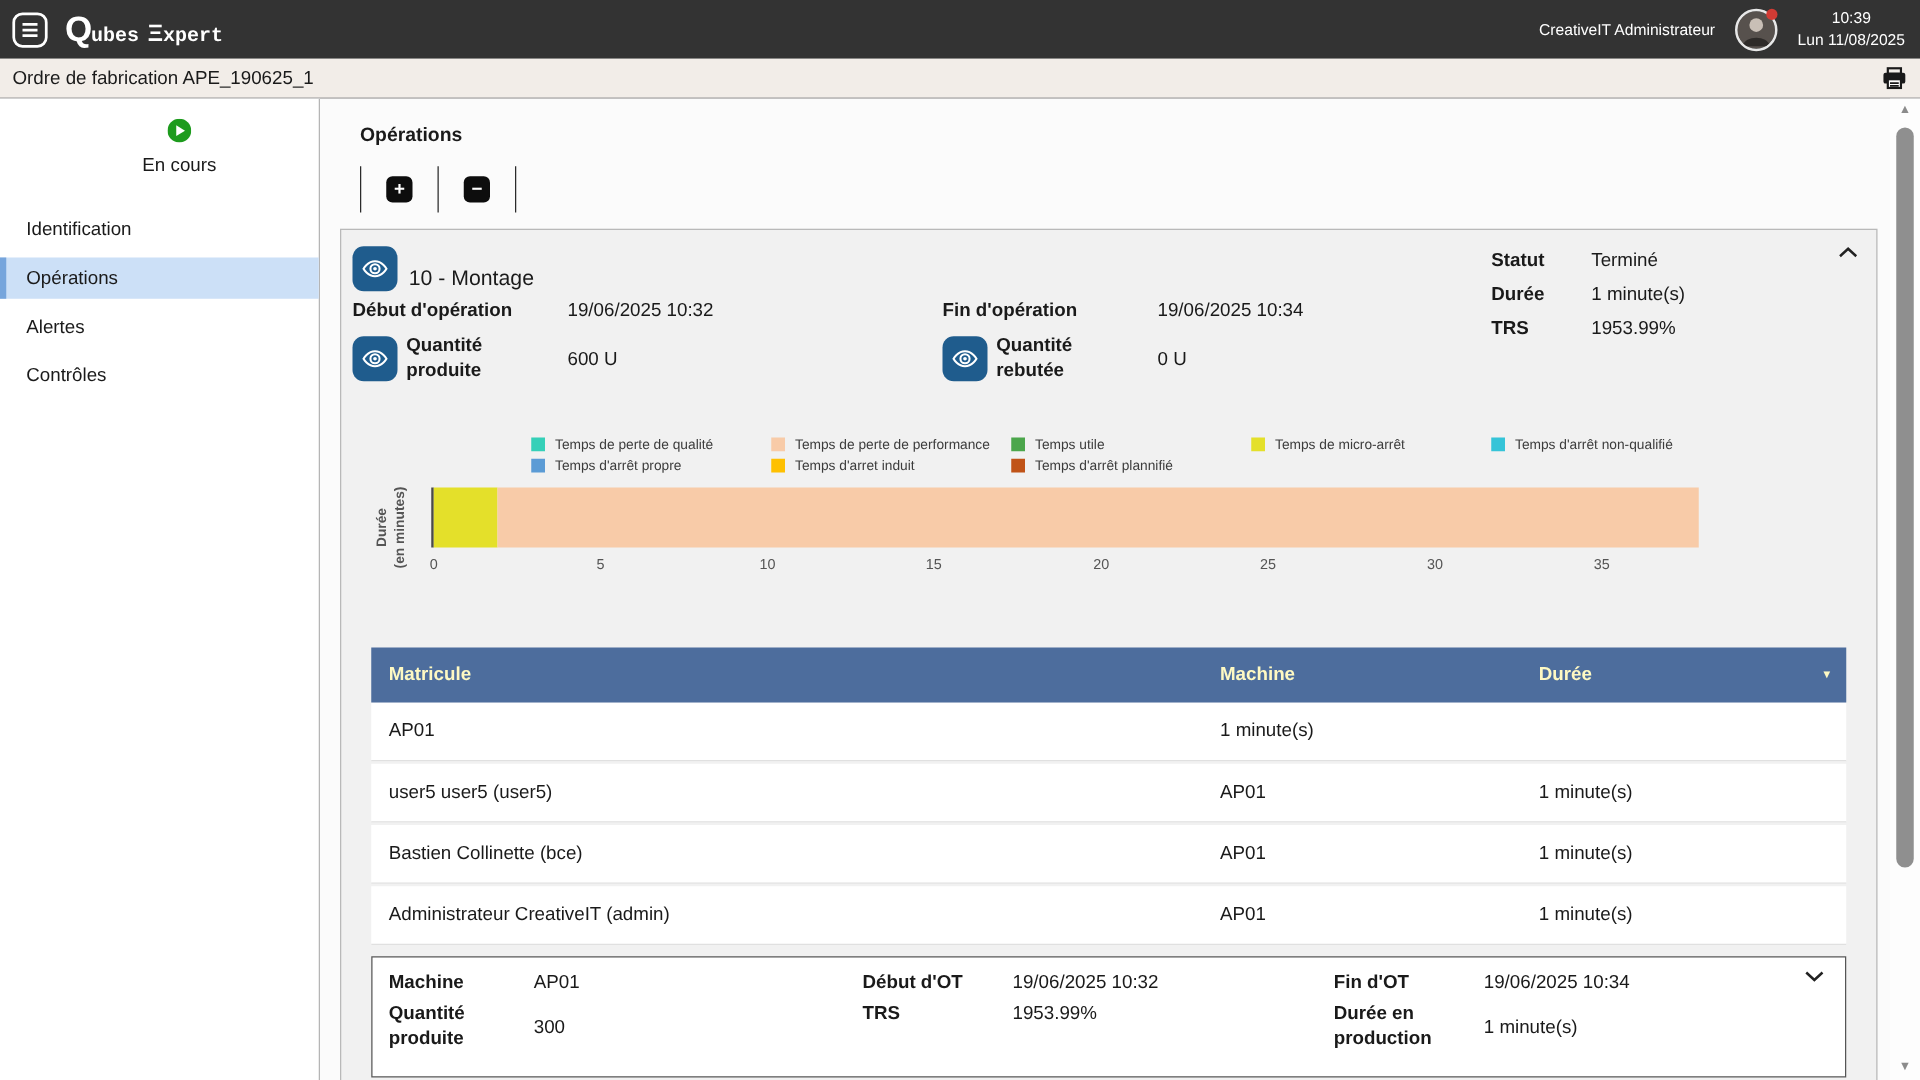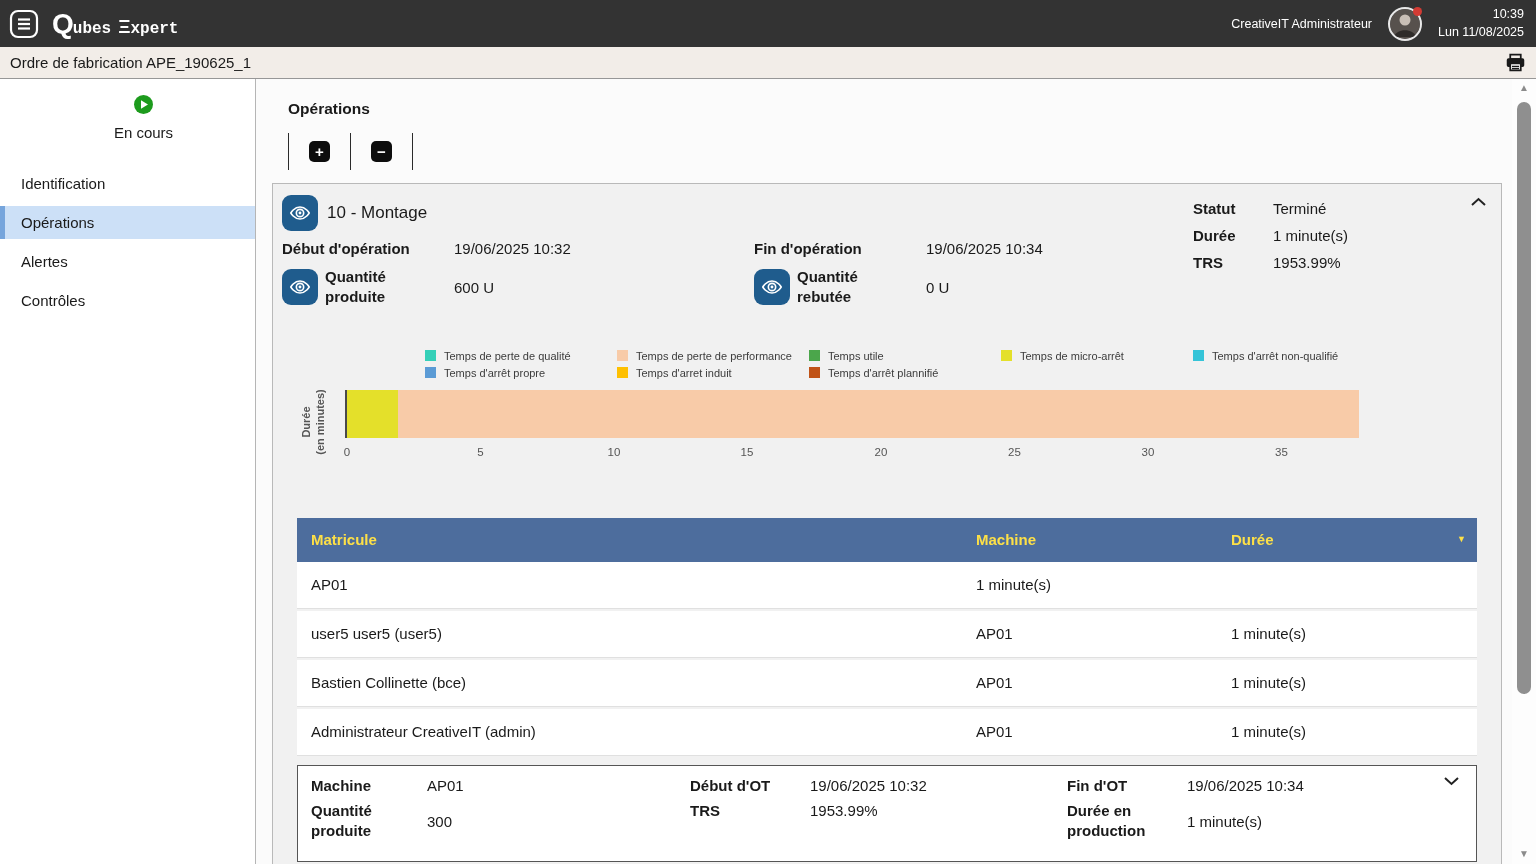--- a/index.html
+++ b/index.html
@@ -17,21 +17,21 @@
   .hamburger { width:32px; height:32px; display:flex; align-items:center; justify-content:center; cursor:pointer; }
   .brand { margin-left:12px; display:flex; align-items:baseline; color:#fff; user-select:none; }
   .brand .q   { font-size:28px; font-weight:700; letter-spacing:-1px; }
   .brand .seg { font-size:16px; font-weight:600; }
   .brand .xi  { font-size:19px; font-weight:700; margin-left:7px; }
   .topbar-right { margin-left:auto; display:flex; align-items:center; gap:16px; }
   .user-name { font-size:12.5px; }
   .avatar { width:34px; height:34px; border-radius:50%; background:#6b6b6b; border:2px solid #e8e8e8; position:relative; display:flex; align-items:flex-end; justify-content:center; overflow:visible; }
   .avatar svg { border-radius:50%; }
   .avatar .dot { position:absolute; top:-2px; right:-2px; width:9px; height:9px; border-radius:50%; background:#d23b34; }
-  .clock { text-align:right; font-size:12.5px; line-height:1.4; }
+  .clock { text-align:center; font-size:12.5px; line-height:1.4; }
   
   .titlebar {
     height:32px; background:#f2ede8; border-bottom:1px solid #979797;
     display:flex; align-items:center; padding:0 10px; font-size:15px;
   }
   .print-btn { margin-left:auto; cursor:pointer; display:flex; }
   
   .bodywrap { display:flex; height:785px; position:relative; background:#fbfbfb; }
   .sidebar { width:256px; background:#fff; border-right:1px solid #b5b5b5; padding-top:14px; flex:0 0 256px; }
   .encours { display:flex; align-items:center; gap:10px; margin:2px 0 26px 32px; font-size:15px;flex-direction:column; }
@@ -39,21 +39,21 @@
   .nav-item.selected { background:#cce0f7; border-left:5px solid #76a5dc; }
   .main { flex:1; position:relative; }
   .heading { font-weight:700; font-size:15.5px; margin:21px 0 0 32px; }
   .toolbar { display:flex; align-items:center; margin:15px 0 0 32px; height:37px; }
   .tsep { width:1px; height:37px; background:#2b2b2b; }
   .tbtn { width:21px; height:21px; background:#0d0d0d; color:#fff; border-radius:5px; margin:0 20px;
           display:flex; align-items:center; justify-content:center; font-size:15px; font-weight:700; cursor:pointer; line-height:1; }
   
   .card { margin:13px 34px 0 16px; background:#f1f1f1; border:1px solid #b9b9b9; position:relative; height:720px; overflow:hidden; }
   .op-header { position:relative; padding:9px 12px 12px 9px; }
-  .op-title-row { display:flex; align-items:center; gap:9px; height:40px; }
+  .op-title-row { display:flex; align-items:flex-end; gap:9px; height:40px; }
   .op-title { font-size:17px; }
   .eye-btn { width:36px; height:36px; border-radius:9px; background:#1f5c8d; display:flex; align-items:center; justify-content:center; flex:0 0 36px; cursor:pointer; }
   .op-grid { display:grid; grid-template-columns:472px 472px 1fr; margin-top:2px; }
   .op-row { display:grid; grid-template-columns:172px 1fr; align-items:center; min-height:26px; }
   .op-row + .op-row { margin-top:6px; }
   .op-label { font-weight:700; font-size:15px; }
   .with-icon { display:flex; gap:7px; align-items:center; }
   .with-icon .wrap { width:80px; line-height:1.35; }
   .op-value { font-size:15px; }
   .op-status { position:absolute; top:16px; right:46px; width:262px; display:grid; grid-template-columns:80px 1fr; row-gap:10px; font-size:15px; align-content:start;margin-left:48px; }
@@ -67,21 +67,21 @@
   .swatch { width:11px; height:11px; flex:0 0 11px; }
   .chart-wrap { position:relative; height:84px; margin-top:9px; }
   .ylab { position:absolute; left:8px; top:6px; width:92px; height:56px; transform:rotate(-90deg);
           font-size:11px; font-weight:700; color:#555; text-align:center; white-space:pre-line; line-height:1.3; }
   .plot { position:absolute; left:72px; top:2px; width:1148px; height:48px; border-left:2px solid #4a4a4a; }
   .bar { display:flex; height:100%; }
   .seg { height:100%;font-family:Liberation Mono, monospace; }
   .tick { position:absolute; top:56px; transform:translateX(-50%); font-size:11.5px; color:#555; }
   
   .op-table { margin:46px 24px 0 24px; }
-  .thead { background:#4d6d9d; color:#fde047; height:44px; display:grid; grid-template-columns:665px 255px 1fr;
+  .thead { background:#4d6d9d; color:#fef9c3; height:44px; display:grid; grid-template-columns:665px 255px 1fr;
            align-items:center; font-weight:700; font-size:15px; padding-left:14px; position:relative; }
   .thead .filter { position:absolute; right:11px; top:16px; font-size:9px; cursor:pointer; }
   .trow { background:#fff; height:47px; display:grid; grid-template-columns:665px 255px 1fr; align-items:center;
           font-size:15px; padding-left:14px; border-bottom:1px solid #e0e0e0; margin-bottom:2px; }
   
   .machine-panel { margin:9px 24px 0 24px; background:#fff; border:1px solid #555; position:relative;
                    padding:10px 0 20px 13px; display:grid; grid-template-columns:379px 377px 1fr; }
   .mp-col { display:grid; grid-template-columns:116px 1fr; align-content:start; row-gap:5px; font-size:15px; align-items:center; }
   .mp-col.c2 { grid-template-columns:120px 1fr; }
   .mp-col.c3 { grid-template-columns:120px 1fr; }

